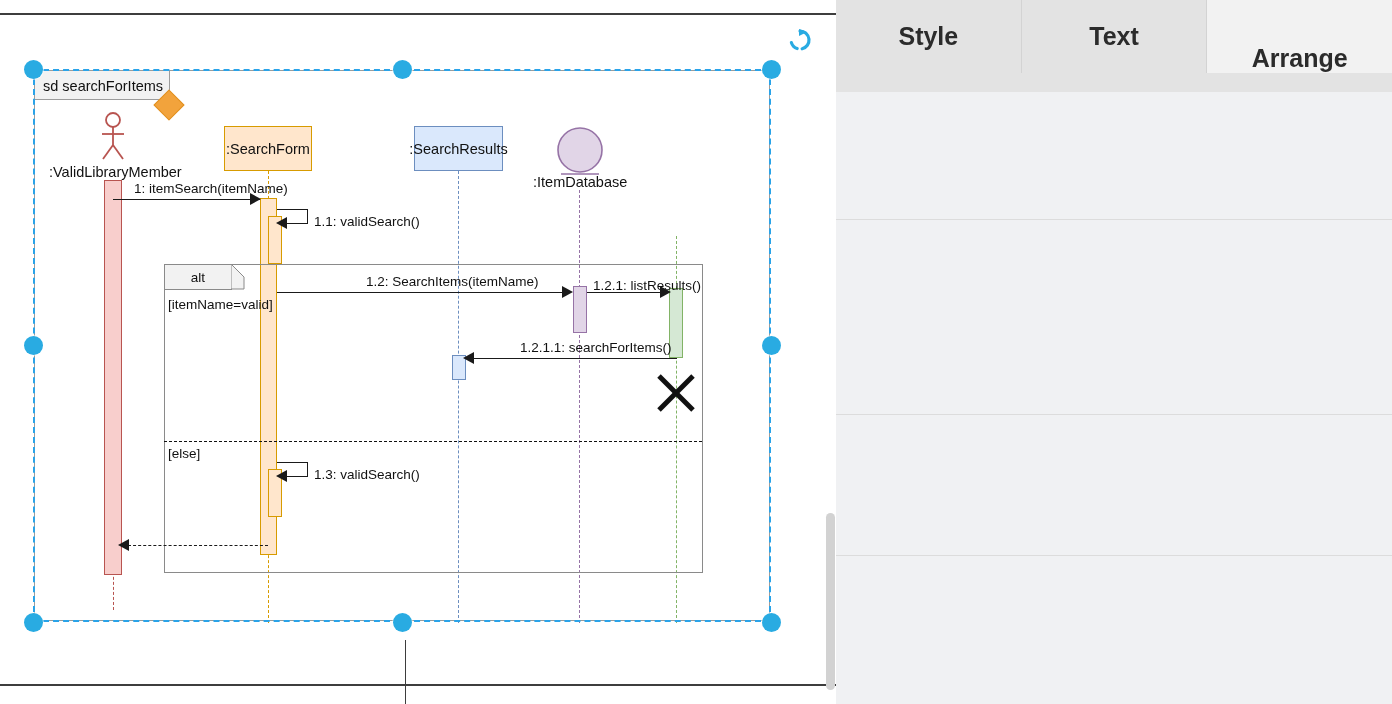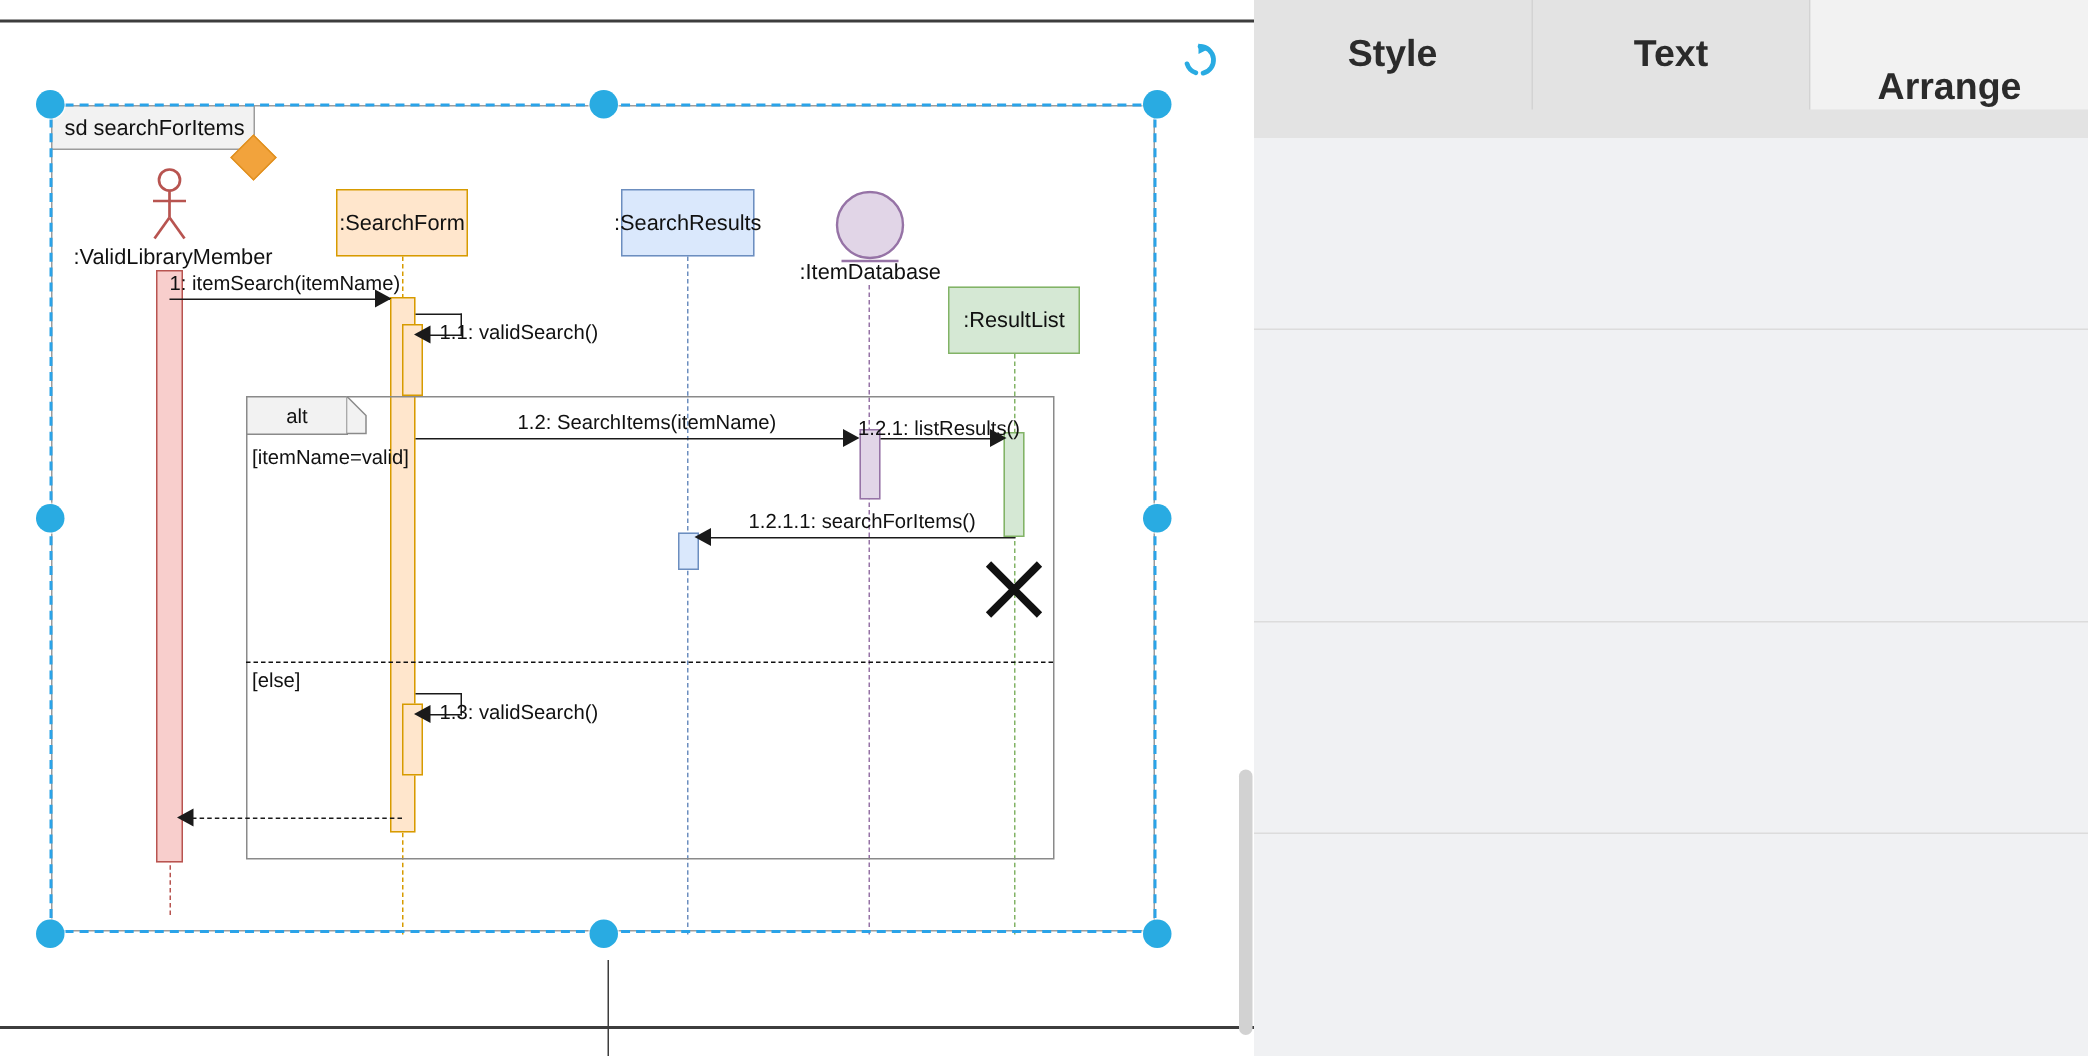--- a/index.html
+++ b/index.html
@@ -44,21 +44,21 @@
   .actor-fig{position:absolute;}
 
   
   .msg-line{position:absolute;height:0;border-top:1.5px solid #1a1a1a;}
   .msg-line.dashed{border-top:1.5px dashed #1a1a1a;}
   .msg-vline{position:absolute;width:0;border-left:1.5px solid #1a1a1a;}
   .arrow-r{position:absolute;width:0;height:0;border-top:6px solid transparent;
            border-bottom:6px solid transparent;border-left:11px solid #1a1a1a;}
   .arrow-l{position:absolute;width:0;height:0;border-top:6px solid transparent;
            border-bottom:6px solid transparent;border-right:11px solid #1a1a1a;}
-  .msg-label{position:absolute;font-size:13.5px;color:#111;white-space:nowrap;}
+  .msg-label{position:absolute;font-size:13.5px;color:#111;white-space:nowrap;margin-left:21px;}
 
   
   .alt-frag{position:absolute;left:164px;top:264px;width:539px;height:309px;
             border:1px solid #8a8a8a;box-sizing:border-box;background:transparent;}
   .alt-tag{position:absolute;left:164px;top:264px;width:68px;height:26px;background:#f2f2f2;
            border:1px solid #8a8a8a;box-sizing:border-box;}
   .alt-tag-fold{position:absolute;left:231px;top:264px;width:14px;height:26px;}
   .alt-tag span{font-size:13.5px;line-height:26px;display:block;text-align:center;color:#111;}
   .alt-guard{position:absolute;font-size:13.5px;color:#111;white-space:nowrap;}
   .alt-div{position:absolute;height:0;border-top:1.5px dashed #111;}
@@ -122,23 +122,20 @@
     <div class="activation" style="left:452px;top:355px;width:14px;height:25px;background:#dae8fc;border-color:#6c8ebf;"></div>
 
     <svg style="position:absolute;left:556px;top:127px;width:48px;height:50px;" viewBox="0 0 48 50">
       <ellipse cx="24" cy="23" rx="22" ry="22" fill="#e1d5e7" stroke="#9673a6" stroke-width="1.6"></ellipse>
       <line x1="5" y1="47" x2="43" y2="47" stroke="#9673a6" stroke-width="1.6"></line>
     </svg>
     <div class="actor-label" style="left:533px;top:174px;">:ItemDatabase</div>
     <div class="lifeline" style="left:579px;top:190px;height:433px;border-left-color:#9673a6;"></div>
     <div class="activation" style="left:573px;top:286px;width:14px;height:47px;background:#e1d5e7;border-color:#9673a6;"></div>
 
-    <div class="box-head" style="left:632px;top:191px;width:88px;height:45px;background:#d5e8d4;border-color:#82b366;">
-      <span>:ResultList</span>
-    </div>
     <div class="lifeline" style="left:676px;top:236px;height:387px;border-left-color:#82b366;"></div>
     <div class="activation" style="left:669px;top:288px;width:14px;height:70px;background:#d5e8d4;border-color:#82b366;"></div>
 
     <svg class="destroy-x" style="left:655px;top:372px;width:42px;height:42px;" viewBox="0 0 42 42">
       <line x1="4" y1="4" x2="38" y2="38" stroke="#111" stroke-width="5"></line>
       <line x1="38" y1="4" x2="4" y2="38" stroke="#111" stroke-width="5"></line>
     </svg>
 
     <div class="alt-frag"></div>
     <div class="alt-tag">

